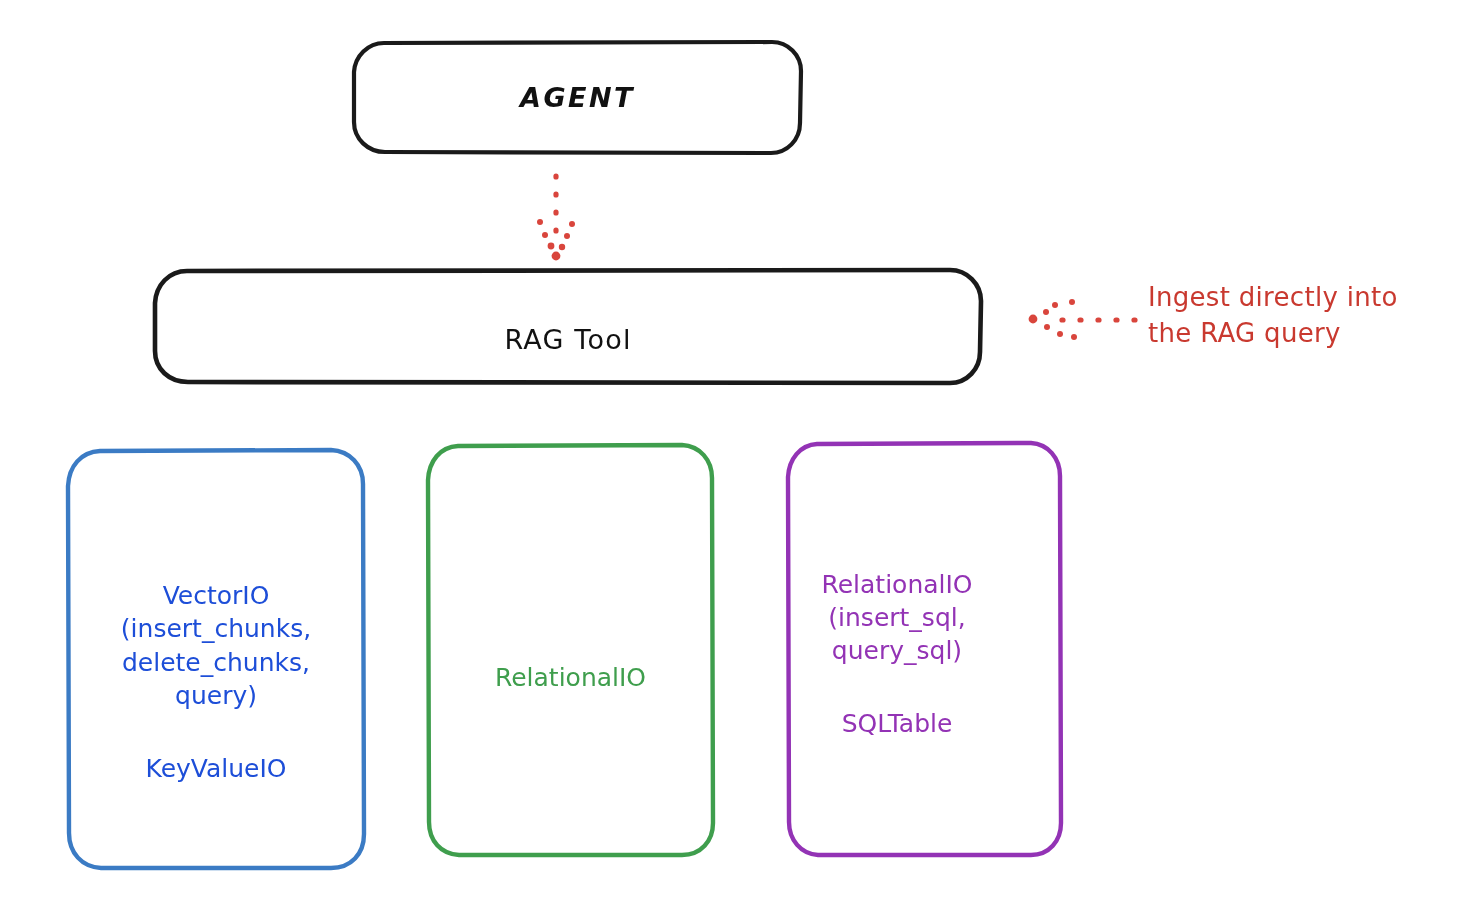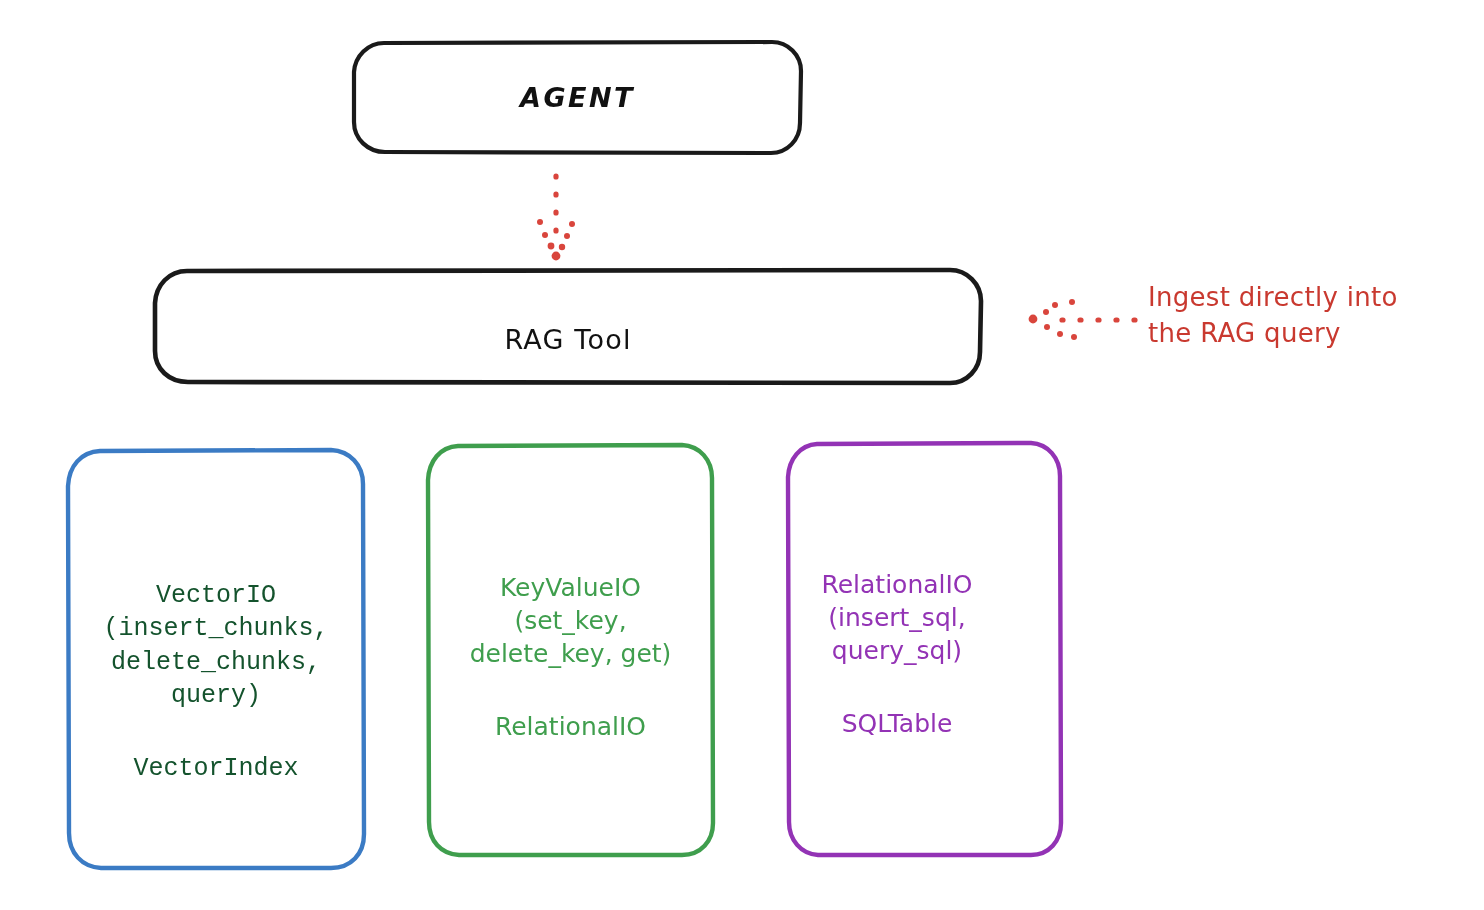--- a/index.html
+++ b/index.html
@@ -104,21 +104,21 @@
     white-space: pre-line;
     text-align: center;
   }
   .provider-index {
     font-size: 25px;
     margin-top: 42px;
     text-align: center;
   }
 
   #vector-node .provider-api,
-  #vector-node .provider-index { color: #14532d; font-family: Liberation Mono, monospace; }
+  #vector-node .provider-index { color: #1d4ed8; }
   #keyvalue-node .provider-api,
   #keyvalue-node .provider-index { color: #3f9e4d; }
   #relational-node .provider-api,
   #relational-node .provider-index { color: #9333b5; }
 
   
   #vector-node .provider-body { transform: translateY(22px); }
   #keyvalue-node .provider-body { transform: translateY(6px); }
   #relational-node .provider-body { transform: translateY(4px); }
 
@@ -223,29 +223,26 @@
 <div class="node" id="ragtool-node">
   <div class="node-label">RAG Tool</div>
 </div>
 
 <div class="node" id="vector-node">
   <div class="provider-body">
     <div class="provider-api">VectorIO
 (insert_chunks,
 delete_chunks,
 query)</div>
-    <div class="provider-index">VectorIndex</div>
+    <div class="provider-index">KeyValueIO</div>
   </div>
 </div>
 
 <div class="node" id="keyvalue-node">
   <div class="provider-body">
-    <div class="provider-api">KeyValueIO
-(set_key,
-delete_key, get)</div>
     <div class="provider-index">RelationalIO</div>
   </div>
 </div>
 
 <div class="node" id="relational-node">
   <div class="provider-body">
     <div class="provider-api">RelationalIO
 (insert_sql,
 query_sql)</div>
     <div class="provider-index">SQLTable</div>

